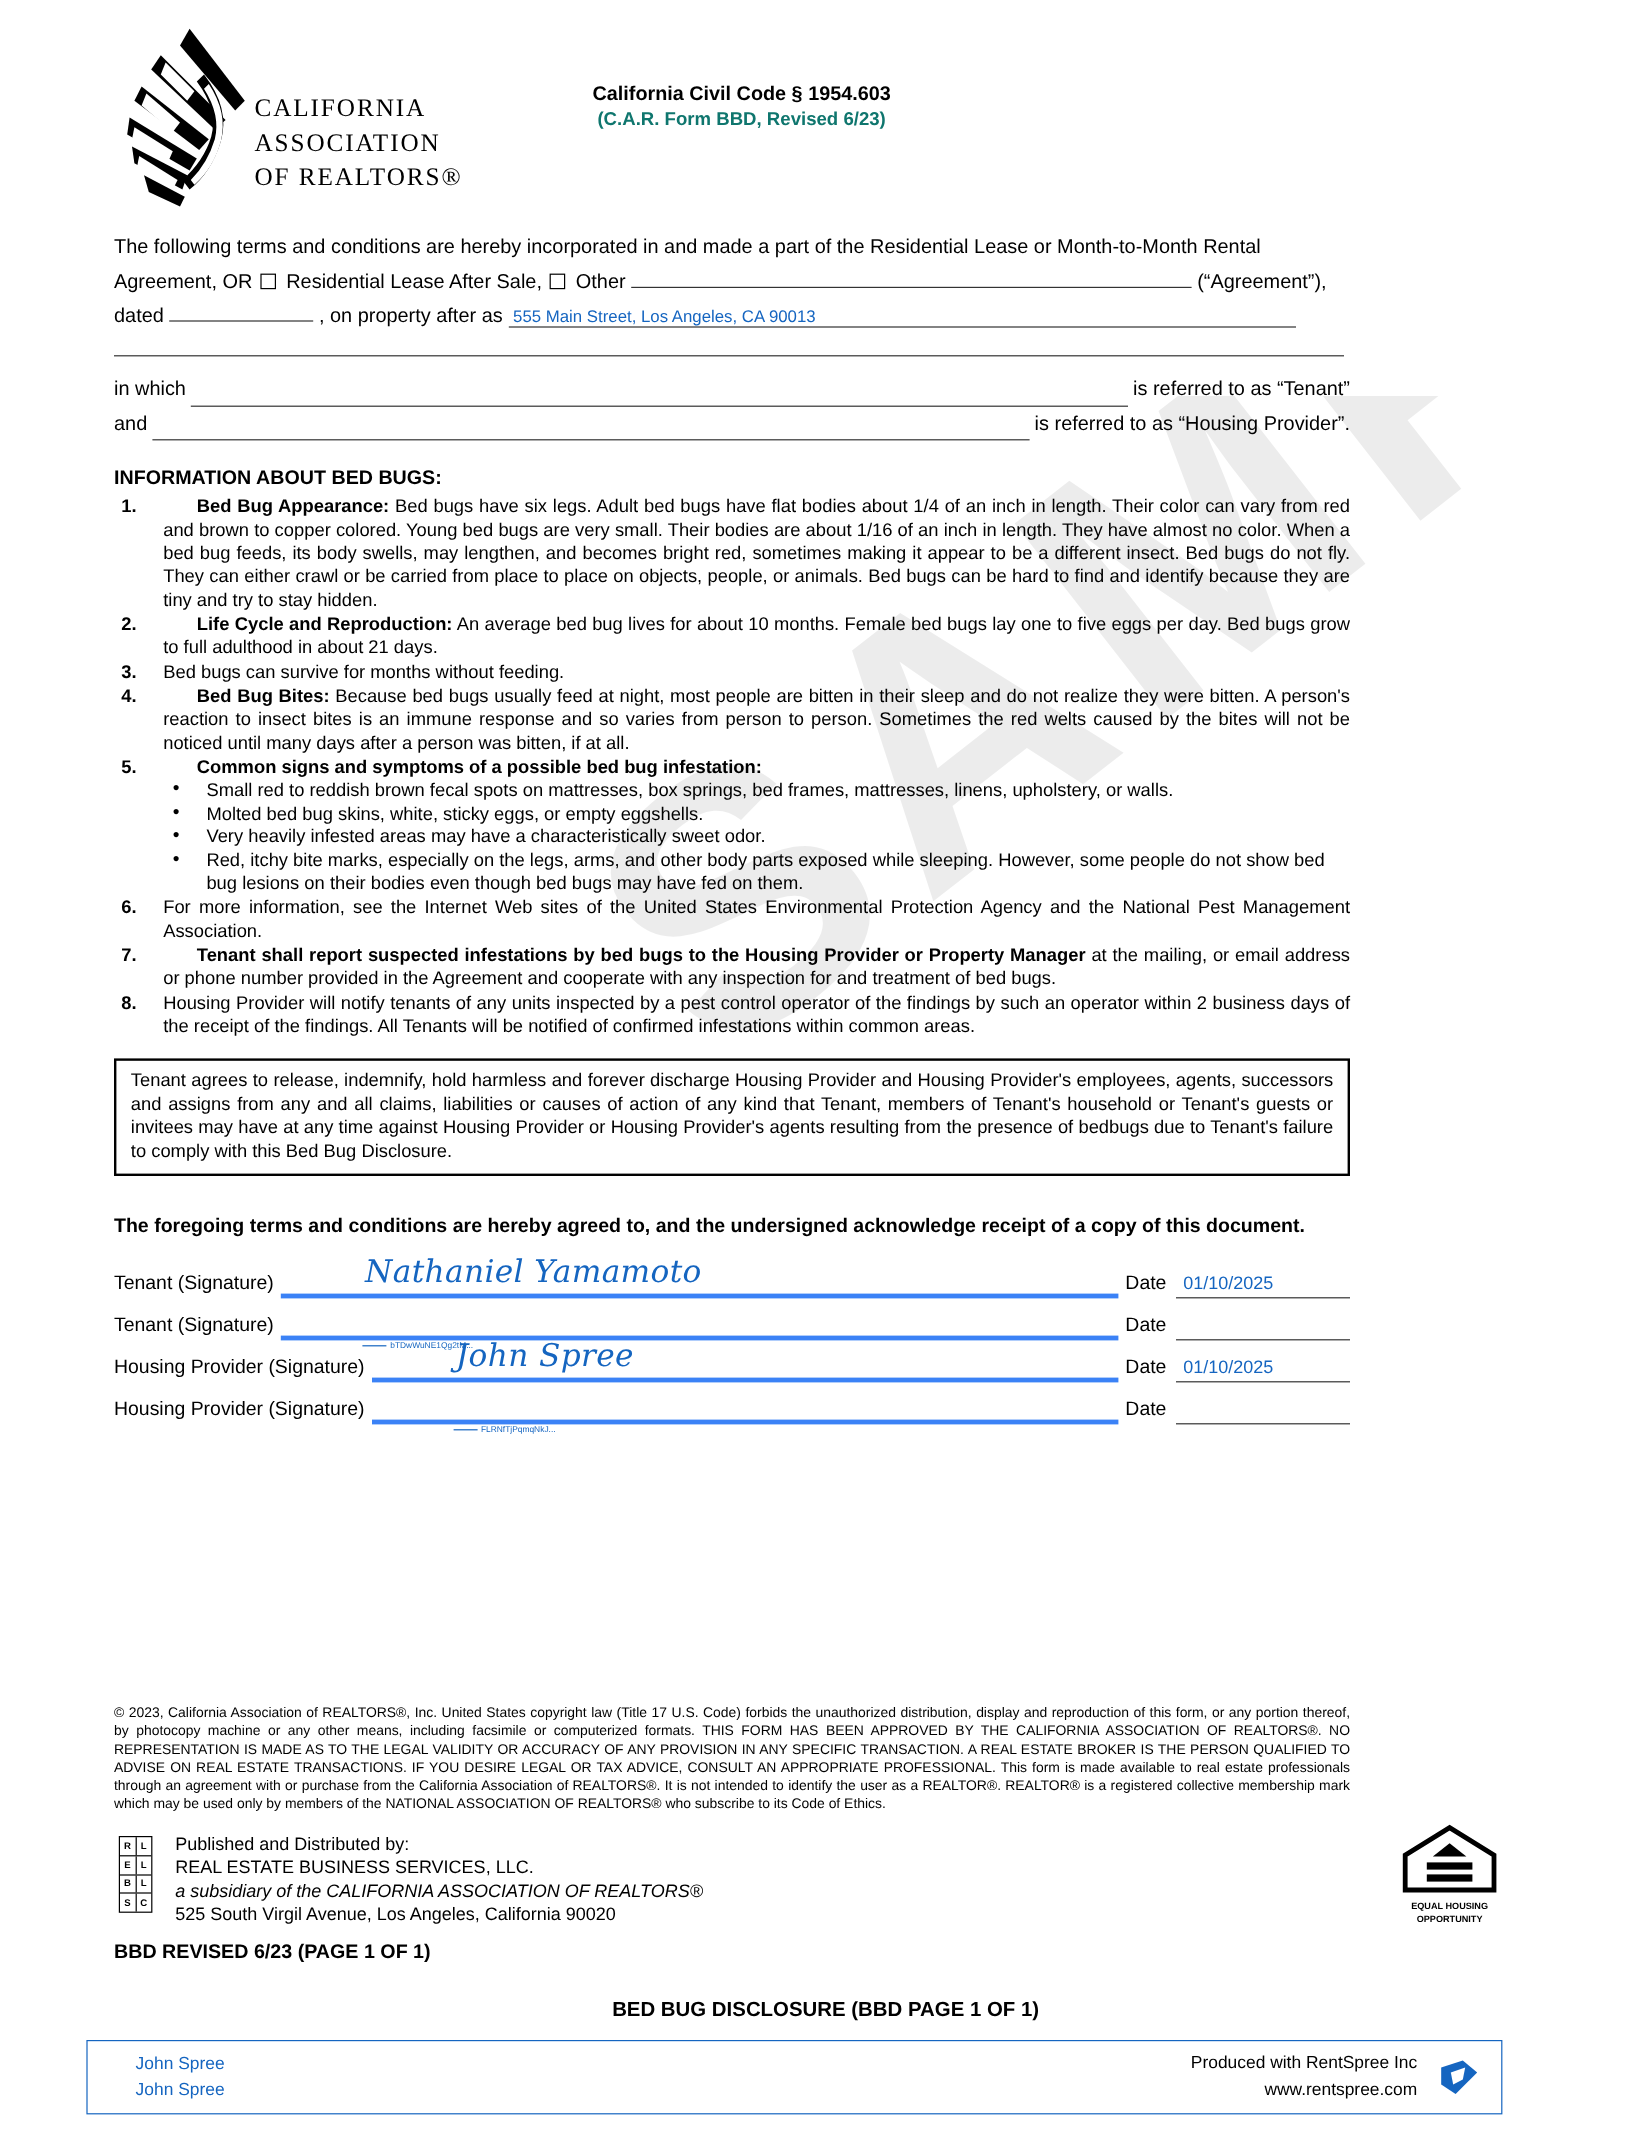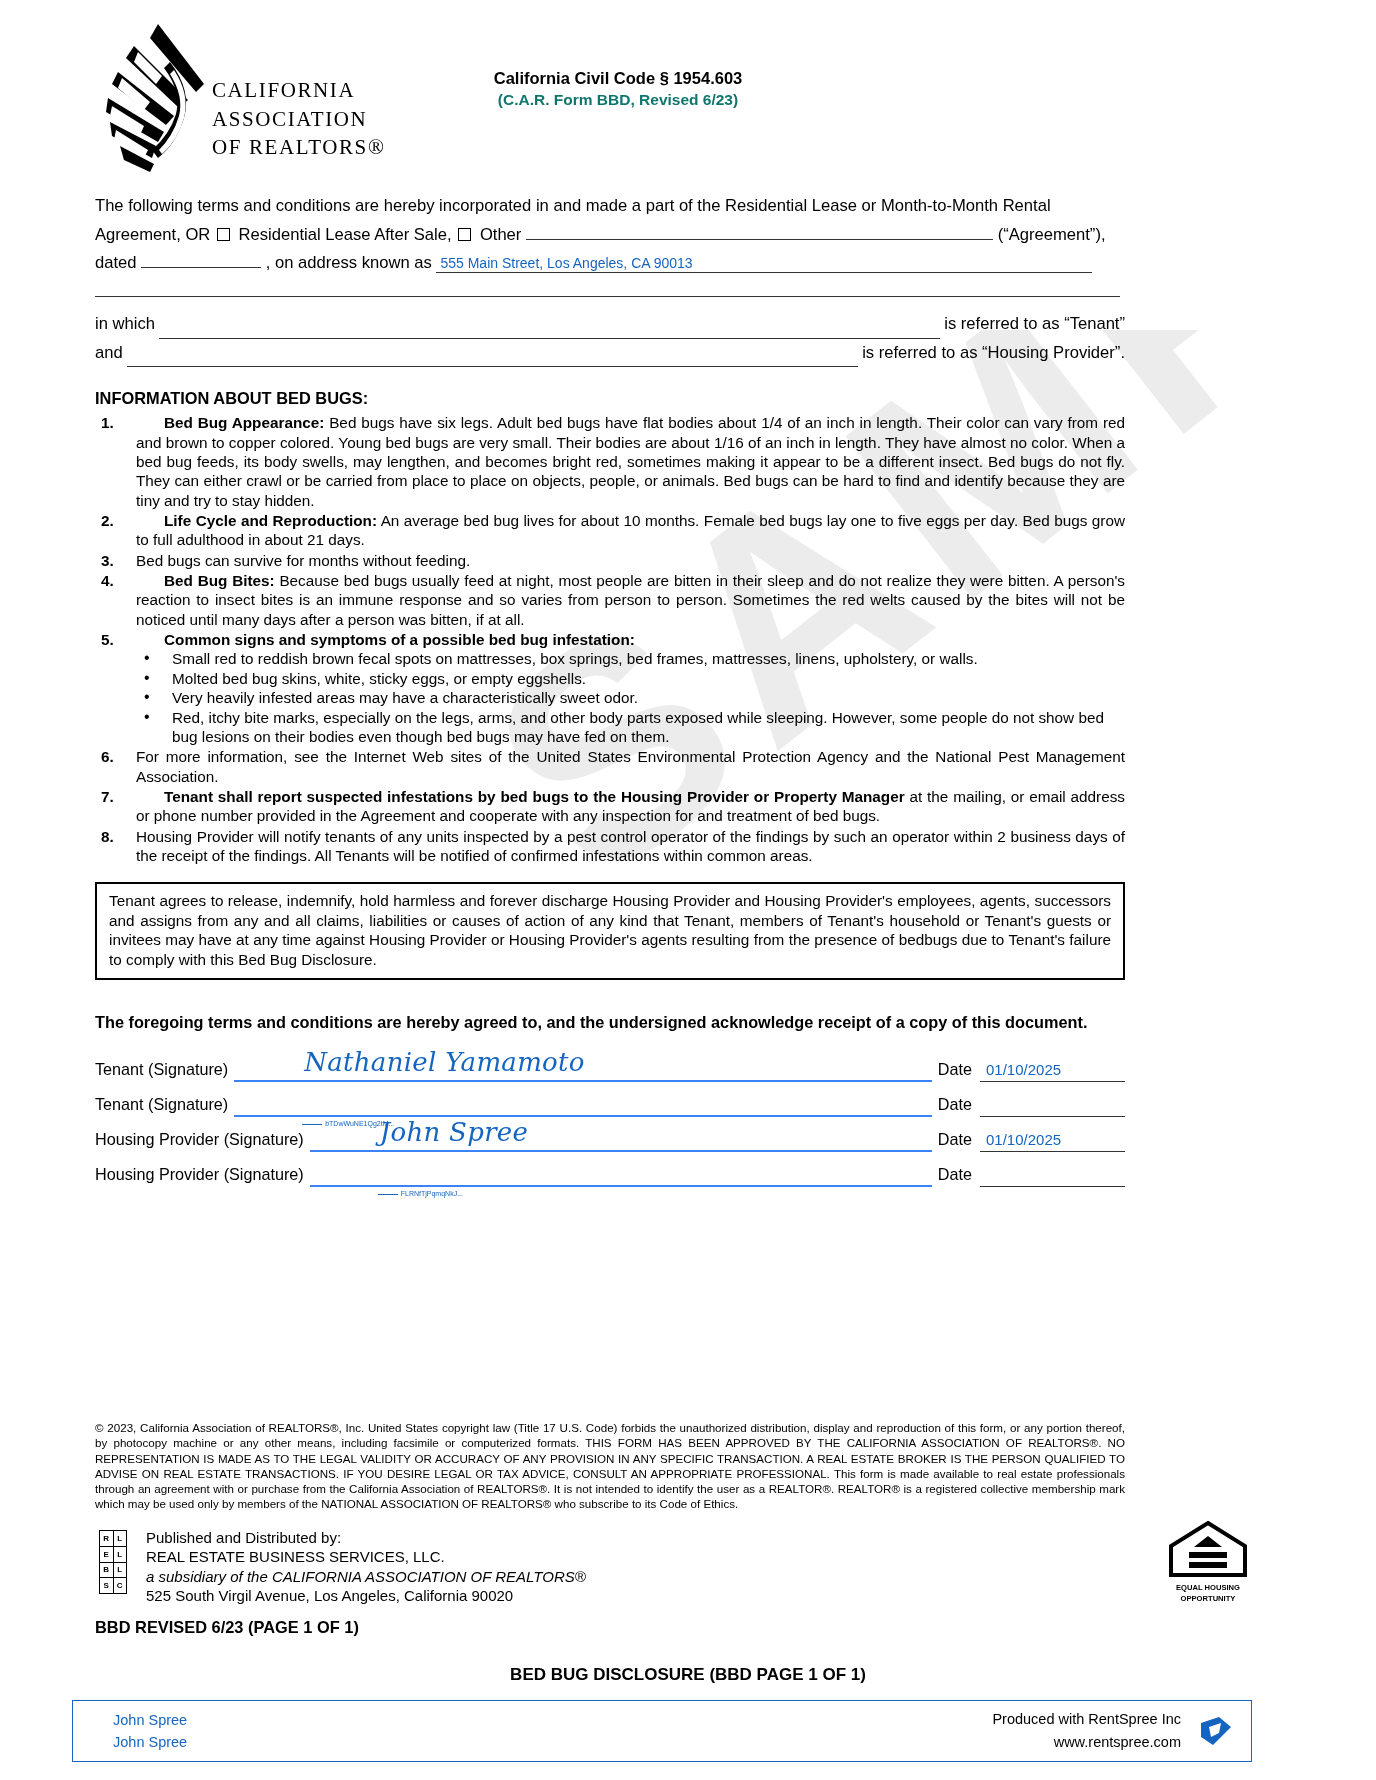--- a/index.html
+++ b/index.html
@@ -130,21 +130,21 @@
   .sigs{margin-top:14px;}
   .sigrow{
     display:flex;align-items:flex-end;
     height:35px;
     position:relative;
   }
   .sig-label{
     flex:0 0 auto;font-size:16.2px;padding-bottom:3px;white-space:nowrap;
   }
   .sig-line{
-    flex:1 1 auto;position:relative;border-bottom:2px solid #3b82f6;height:30px;margin:0 6px 0 6px;
+    flex:1 1 auto;position:relative;border-bottom:4px solid #3b82f6;height:30px;margin:0 6px 0 6px;
   }
   .sig-name{
     position:absolute;left:70px;bottom:3px;
     font-family:"DejaVu Serif", serif;
     font-style:italic;
     font-size:26px;
     color:#1565c0;
     white-space:nowrap;
     letter-spacing:.3px;
   }
@@ -269,21 +269,21 @@
         <span>Residential Lease After Sale,</span>
         <span class="chk"></span>
         <span>Other</span>
         <span class="fill" style="width:467px"></span>
         <span>(“Agreement”),</span>
       </span>
 
       <span class="ln">
         <span>dated</span>
         <span class="fill" style="width:120px"></span>
-        <span>, on address known as</span>
+        <span>, on property after as</span>
         <span class="fill-val" style="width:650px">555 Main Street, Los Angeles, CA 90013</span>
       </span>
 
       <span class="ln">
         <span class="fill" style="width:1025px"></span>
       </span>
 
       <div class="rowline" style="margin-top:4px">
         <span class="lbl">in which</span>
         <span class="grow"></span>

